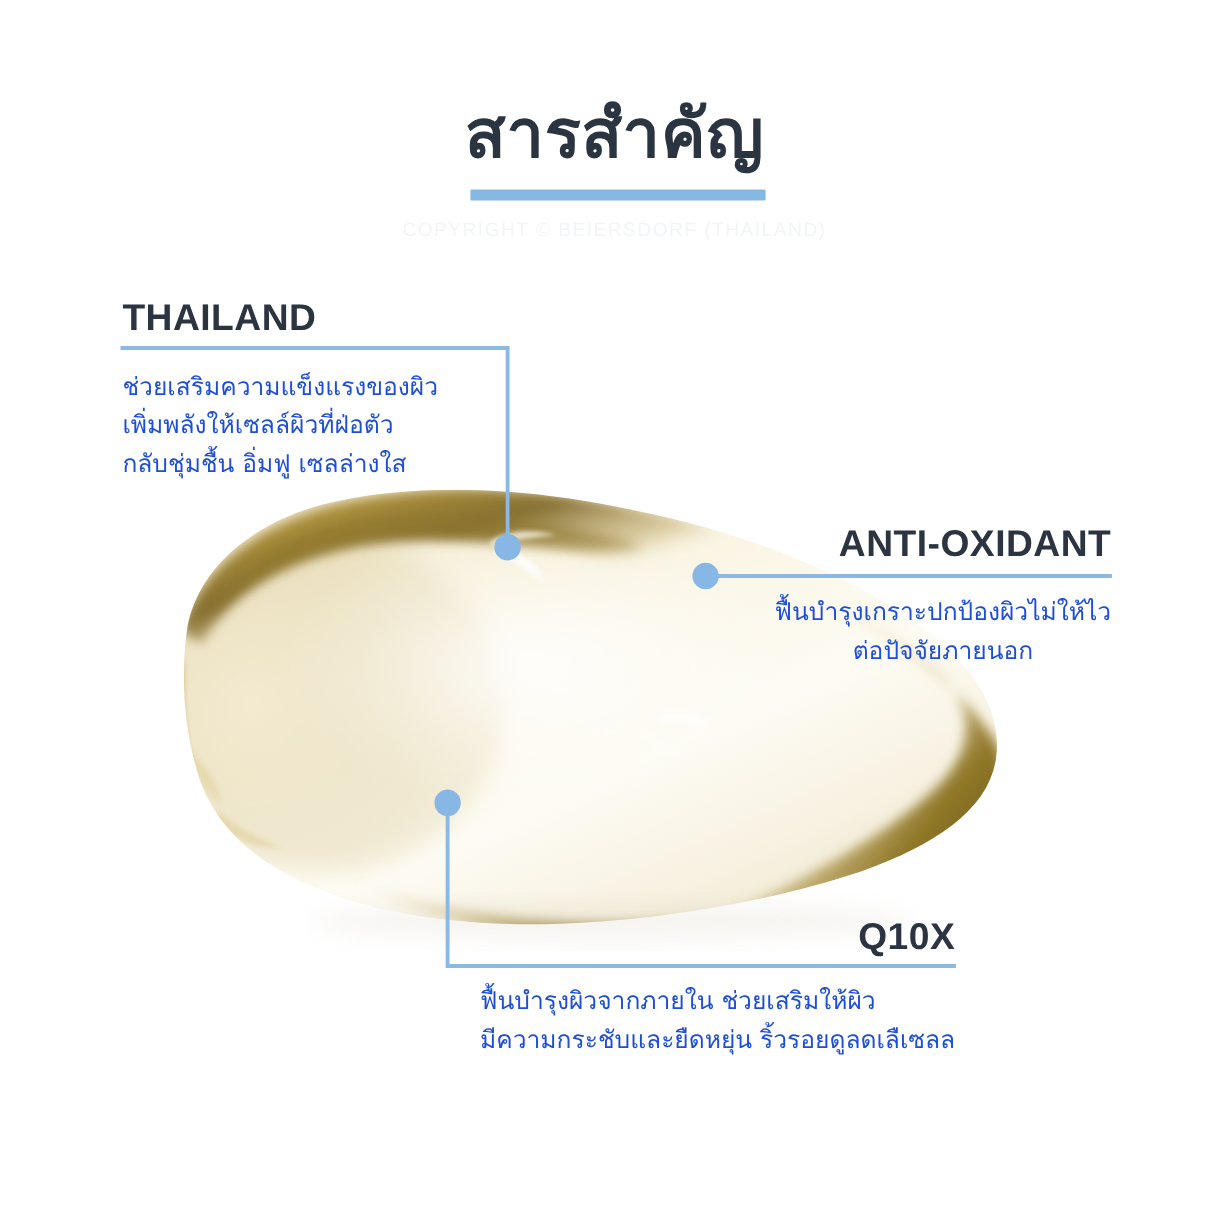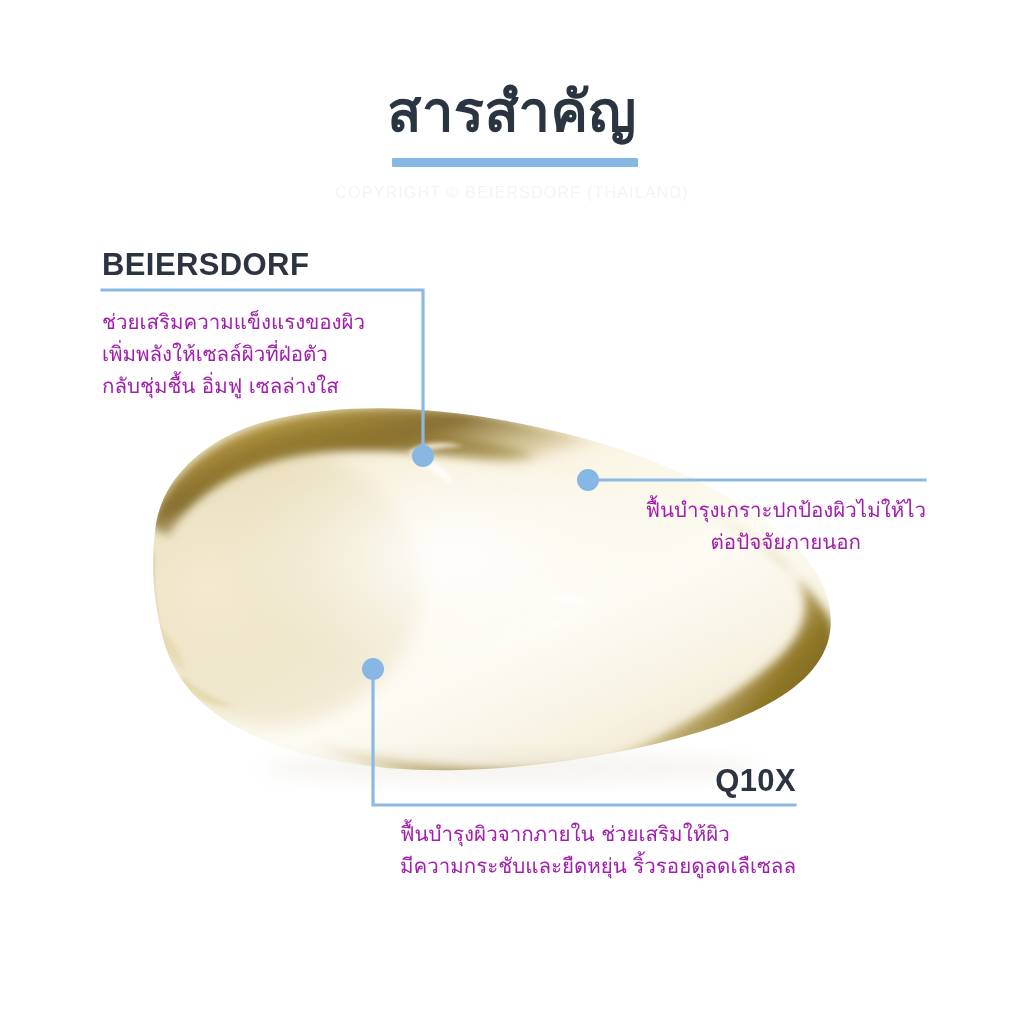--- a/index.html
+++ b/index.html
@@ -78,21 +78,21 @@
     letter-spacing: 0.4px;
     color: #2b3440;
     white-space: nowrap;
   }
   .callout-body {
     position: absolute;
     font-family: "DejaVu Sans", "Liberation Sans", sans-serif;
     font-size: 20.5px;
     font-weight: 400;
     line-height: 1.56;
-    color: #a21caf;
+    color: #1d4ed8;
     white-space: nowrap;
   }
 
   
   #bioactive-heading { left: 102px; top: 236px; }
   #bioactive-body    { left: 102px; top: 296px; text-align: left; }
 
   
   #antiox-heading { right: 98px; top: 424px; }
   #antiox-body    { right: 98px; top: 484px; text-align: center; }
@@ -231,27 +231,28 @@
     <path class="conn-line" d="M 102,279 L 423,279 L 423,443"></path>
     <circle class="conn-dot" cx="423" cy="445" r="11"></circle>
 
     <path class="conn-line" d="M 588,469 L 925,469"></path>
     <circle class="conn-dot" cx="588" cy="469" r="11"></circle>
 
     <path class="conn-line" d="M 373,660 L 373,794 L 795,794"></path>
     <circle class="conn-dot" cx="373" cy="658" r="11"></circle>
   </svg>
 
-  <div class="callout-heading" id="bioactive-heading">BEIERSDORF</div>
+  <div class="callout-heading" id="bioactive-heading">THAILAND</div>
   <div class="callout-body" id="bioactive-body">
     <div>ช่วยเสริมความแข็งแรงของผิว</div>
     <div>เพิ่มพลังให้เซลล์ผิวที่ฝ่อตัว</div>
     <div>กลับชุ่มชื้น อิ่มฟู เซลล่างใส</div>
   </div>
 
+  <div class="callout-heading" id="antiox-heading">ANTI-OXIDANT</div>
   <div class="callout-body" id="antiox-body">
     <div>ฟื้นบำรุงเกราะปกป้องผิวไม่ให้ไว</div>
     <div>ต่อปัจจัยภายนอก</div>
   </div>
 
   <div class="callout-heading" id="q10x-heading">Q10X</div>
   <div class="callout-body" id="q10x-body">
     <div>ฟื้นบำรุงผิวจากภายใน ช่วยเสริมให้ผิว</div>
     <div>มีความกระชับและยืดหยุ่น ริ้วรอยดูลดเลืเซลล</div>
   </div>

